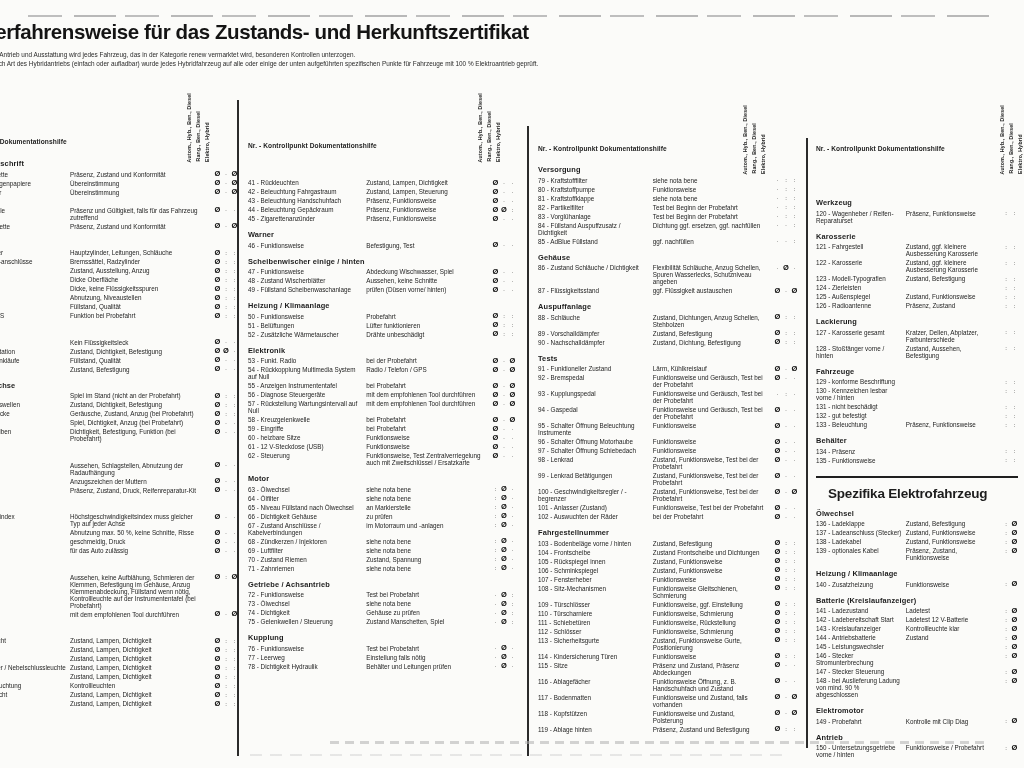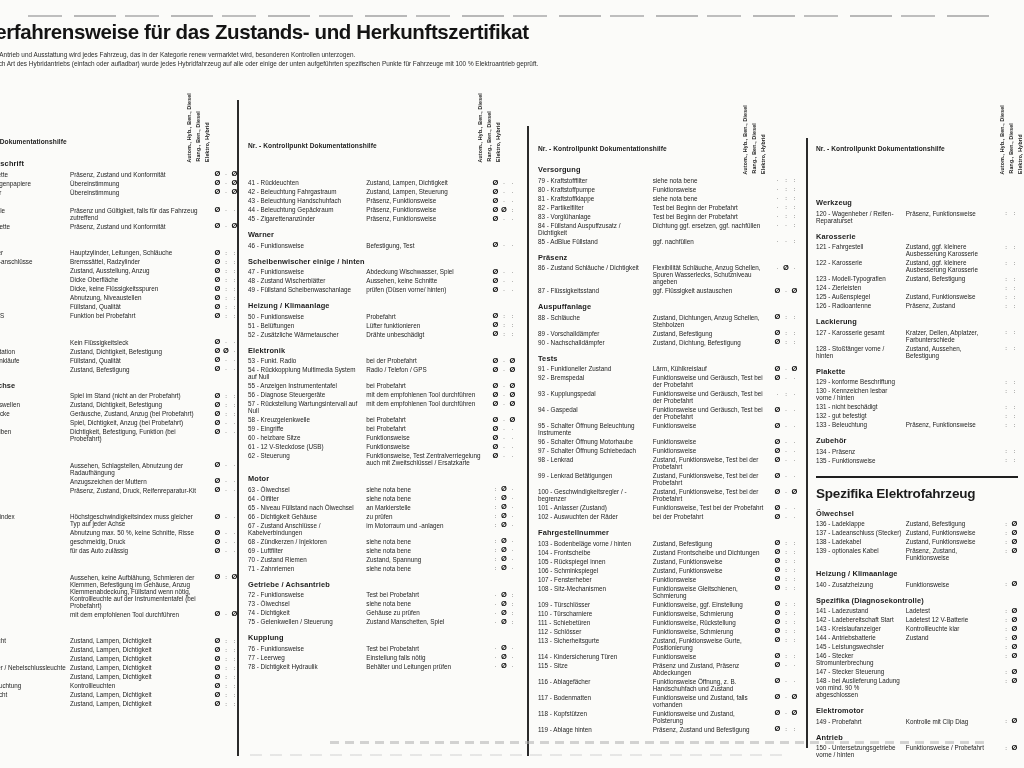--- a/index.html
+++ b/index.html
@@ -47,21 +47,21 @@
   #col4 .col-header{margin-bottom:46px;}
   .sec-title{font-weight:bold;font-size:7.4px;margin:8px 0 2.5px;letter-spacing:.15px;}
   .item{display:flex;align-items:flex-start;margin-bottom:2px;font-size:6.3px;line-height:7px;}
   .nn{flex:0 0 43%;padding-right:3px;}
   .doc{flex:1 1 auto;padding-right:2px;color:#232323;}
   .marks{flex:0 0 32px;display:flex;justify-content:flex-end;gap:1.5px;padding-top:.5px;}
   .mk{font-style:normal;width:7px;text-align:center;font-size:6px;line-height:6.5px;color:#111;}
   .mk.big{font-size:7.5px;font-weight:bold;}
   
   .ev-rule{border-top:2.2px solid #1f1f1f;margin-top:12px;}
-  .ev-header{font-size:13.5px;font-weight:bold;letter-spacing:-.2px;margin:8px 0 5px;}
+  .ev-header{font-size:13.5px;font-weight:bold;letter-spacing:-.2px;margin:8px 12px 5px;}
   .nota{margin:9px 0 0 10px;border-bottom:1.6px solid #3a3a3a;padding-bottom:7px;}
   .nota-title{font-weight:bold;font-size:7.5px;margin-bottom:3.5px;}
 </style>
 </head>
 <body>
 
 <div class="page">
 
   <div class="scanline"></div>
 
@@ -874,21 +874,21 @@
       </div>
       <div class="item">
         <span class="nn">85 - AdBlue Füllstand</span>
         <span class="doc">ggf. nachfüllen</span>
         <span class="marks">
           <i class="mk">·</i>
           <i class="mk">·</i>
           <i class="mk">:</i>
         </span>
       </div>
-      <div class="sec-title">Präsenz</div>
+      <div class="sec-title">Gehäuse</div>
       <div class="item">
         <span class="nn">86 - Zustand Schläuche / Dichtigkeit</span>
         <span class="doc">Flexibilität Schläuche, Anzug Schellen, Spuren Wasserlecks, Schutzniveau angeben</span>
         <span class="marks">
           <i class="mk">·</i>
           <i class="mk big">Ø</i>
           <i class="mk">·</i>
         </span>
       </div>
       <div class="item">
@@ -1262,21 +1262,21 @@
         </span>
       </div>
       <div class="item">
         <span class="nn">128 - Stoßfänger vorne / hinten</span>
         <span class="doc">Zustand, Aussehen, Befestigung</span>
         <span class="marks">
           <i class="mk">:</i>
           <i class="mk">:</i>
         </span>
       </div>
-      <div class="sec-title">Plakette</div>
+      <div class="sec-title">Fahrzeuge</div>
       <div class="item">
         <span class="nn">129 - konforme Beschriftung</span>
         <span class="doc"></span>
         <span class="marks">
           <i class="mk">:</i>
           <i class="mk">:</i>
         </span>
       </div>
       <div class="item">
         <span class="nn">130 - Kennzeichen lesbar vorne / hinten</span>
@@ -1303,21 +1303,21 @@
         </span>
       </div>
       <div class="item">
         <span class="nn">133 - Beleuchtung</span>
         <span class="doc">Präsenz, Funktionsweise</span>
         <span class="marks">
           <i class="mk">:</i>
           <i class="mk">:</i>
         </span>
       </div>
-      <div class="sec-title">Zubehör</div>
+      <div class="sec-title">Behälter</div>
       <div class="item">
         <span class="nn">134 - Präsenz</span>
         <span class="doc"></span>
         <span class="marks">
           <i class="mk">:</i>
           <i class="mk">:</i>
         </span>
       </div>
       <div class="item">
         <span class="nn">135 - Funktionsweise</span>
@@ -1364,21 +1364,21 @@
       </div>
       <div class="sec-title">Heizung / Klimaanlage</div>
       <div class="item">
         <span class="nn">140 - Zusatzheizung</span>
         <span class="doc">Funktionsweise</span>
         <span class="marks">
           <i class="mk">:</i>
           <i class="mk big">Ø</i>
         </span>
       </div>
-      <div class="sec-title">Spezifika (Diagnosekontrolle)</div>
+      <div class="sec-title">Batterie (Kreislaufanzeiger)</div>
       <div class="item">
         <span class="nn">141 - Ladezustand</span>
         <span class="doc">Ladetest</span>
         <span class="marks">
           <i class="mk">:</i>
           <i class="mk big">Ø</i>
         </span>
       </div>
       <div class="item">
         <span class="nn">142 - Ladebereitschaft Start</span>

